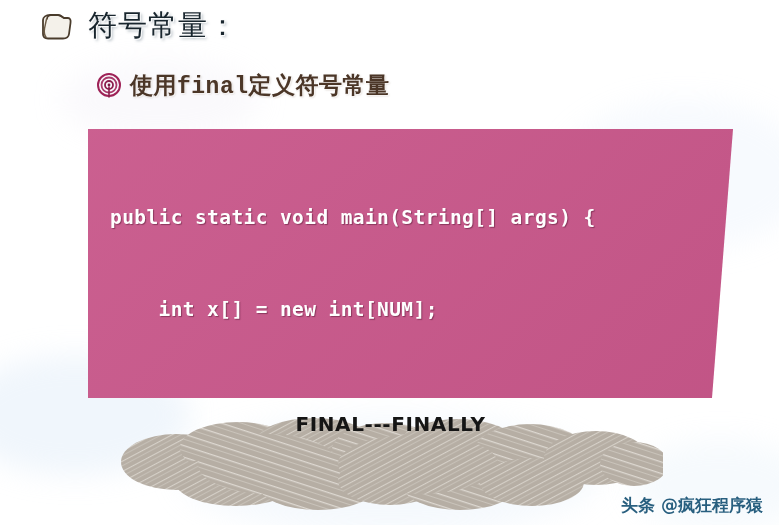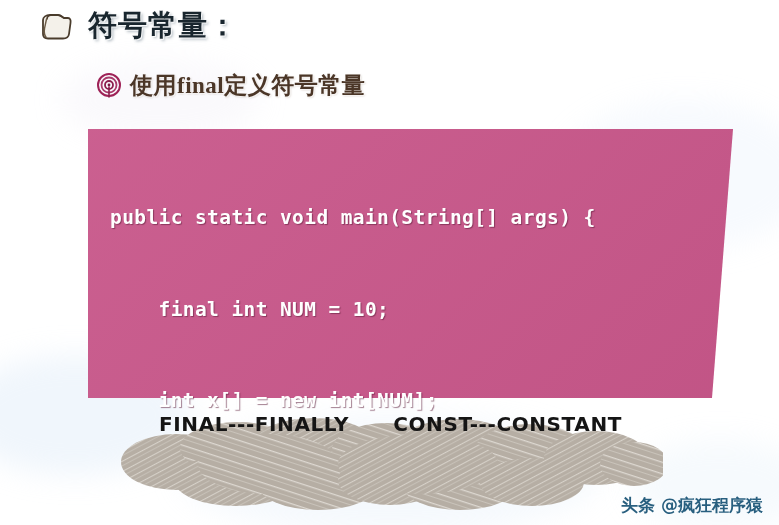--- a/index.html
+++ b/index.html
@@ -40,21 +40,21 @@
   }
   .folder-icon {
     width: 40px;
     height: 40px;
     flex: 0 0 40px;
     display: block;
   }
   .slide-title {
     font-family: "DejaVu Sans", "Liberation Sans", sans-serif;
     font-size: 29px;
-    font-weight: 700;
+    font-weight: 400;
     color: #19262e;
     letter-spacing: 1px;
     text-shadow: 1px 1px 0 rgba(255,255,255,0.85), 2px 2px 3px rgba(80,100,115,0.45);
     white-space: nowrap;
     text-align: center;
   }
 
   
   .subtitle-row {
     position: absolute;
@@ -64,21 +64,21 @@
     align-items: center;
     gap: 8px;
   }
   .target-icon {
     width: 26px;
     height: 26px;
     flex: 0 0 26px;
     display: block;
   }
   .slide-subtitle {
-    font-family: Liberation Serif, serif;
+    font-family: Liberation Mono, monospace;
     font-size: 23px;
     font-weight: 700;
     color: #4b3627;
     letter-spacing: 0.5px;
     text-shadow: 1px 1px 0 rgba(255,255,255,0.7), 1px 1px 2px rgba(120,95,75,0.35);
     white-space: nowrap;
   }
 
   
   .code-wrap {
@@ -183,21 +183,20 @@
     <circle cx="13" cy="12" r="1.4" fill="#7d1a44"></circle>
     <path d="M13 14 L13 24" stroke="#8c1f4d" stroke-width="1.6" stroke-linecap="round"></path>
   </svg>
   <span class="slide-subtitle">使用final定义符号常量</span>
 </div>
 
 <div class="code-wrap">
   <div class="code-shape"></div>
   <div class="code-text">
     <span class="code-line">public static void main(String[] args) {</span>
-    <span class="code-line">    final int NUM = 10;</span>
     <span class="code-line">    int x[] = new int[NUM];</span>
     
     
     
     
   </div>
 </div>
 
 <div class="cloud-wrap">
   <svg class="cloud-svg" viewBox="0 0 545 100">
@@ -226,17 +225,16 @@
       <ellipse cx="412" cy="40" rx="56" ry="28" fill="url(#hatch2)"></ellipse>
       <ellipse cx="414" cy="70" rx="52" ry="24" fill="url(#hatch)"></ellipse>
       <ellipse cx="478" cy="46" rx="52" ry="27" fill="url(#hatch)"></ellipse>
       <ellipse cx="516" cy="52" rx="34" ry="22" fill="url(#hatch2)"></ellipse>
       <ellipse cx="150" cy="52" rx="70" ry="30" fill="url(#hatch2)"></ellipse>
       <ellipse cx="300" cy="52" rx="80" ry="30" fill="url(#hatch)"></ellipse>
     </g>
   </svg>
   <div class="cloud-text">
     <span>FINAL---FINALLY</span>
-    <span>CONST---CONSTANT</span>
   </div>
 </div>
 
 <div class="watermark">头条 @疯狂程序猿</div>
 
 </body></html>

